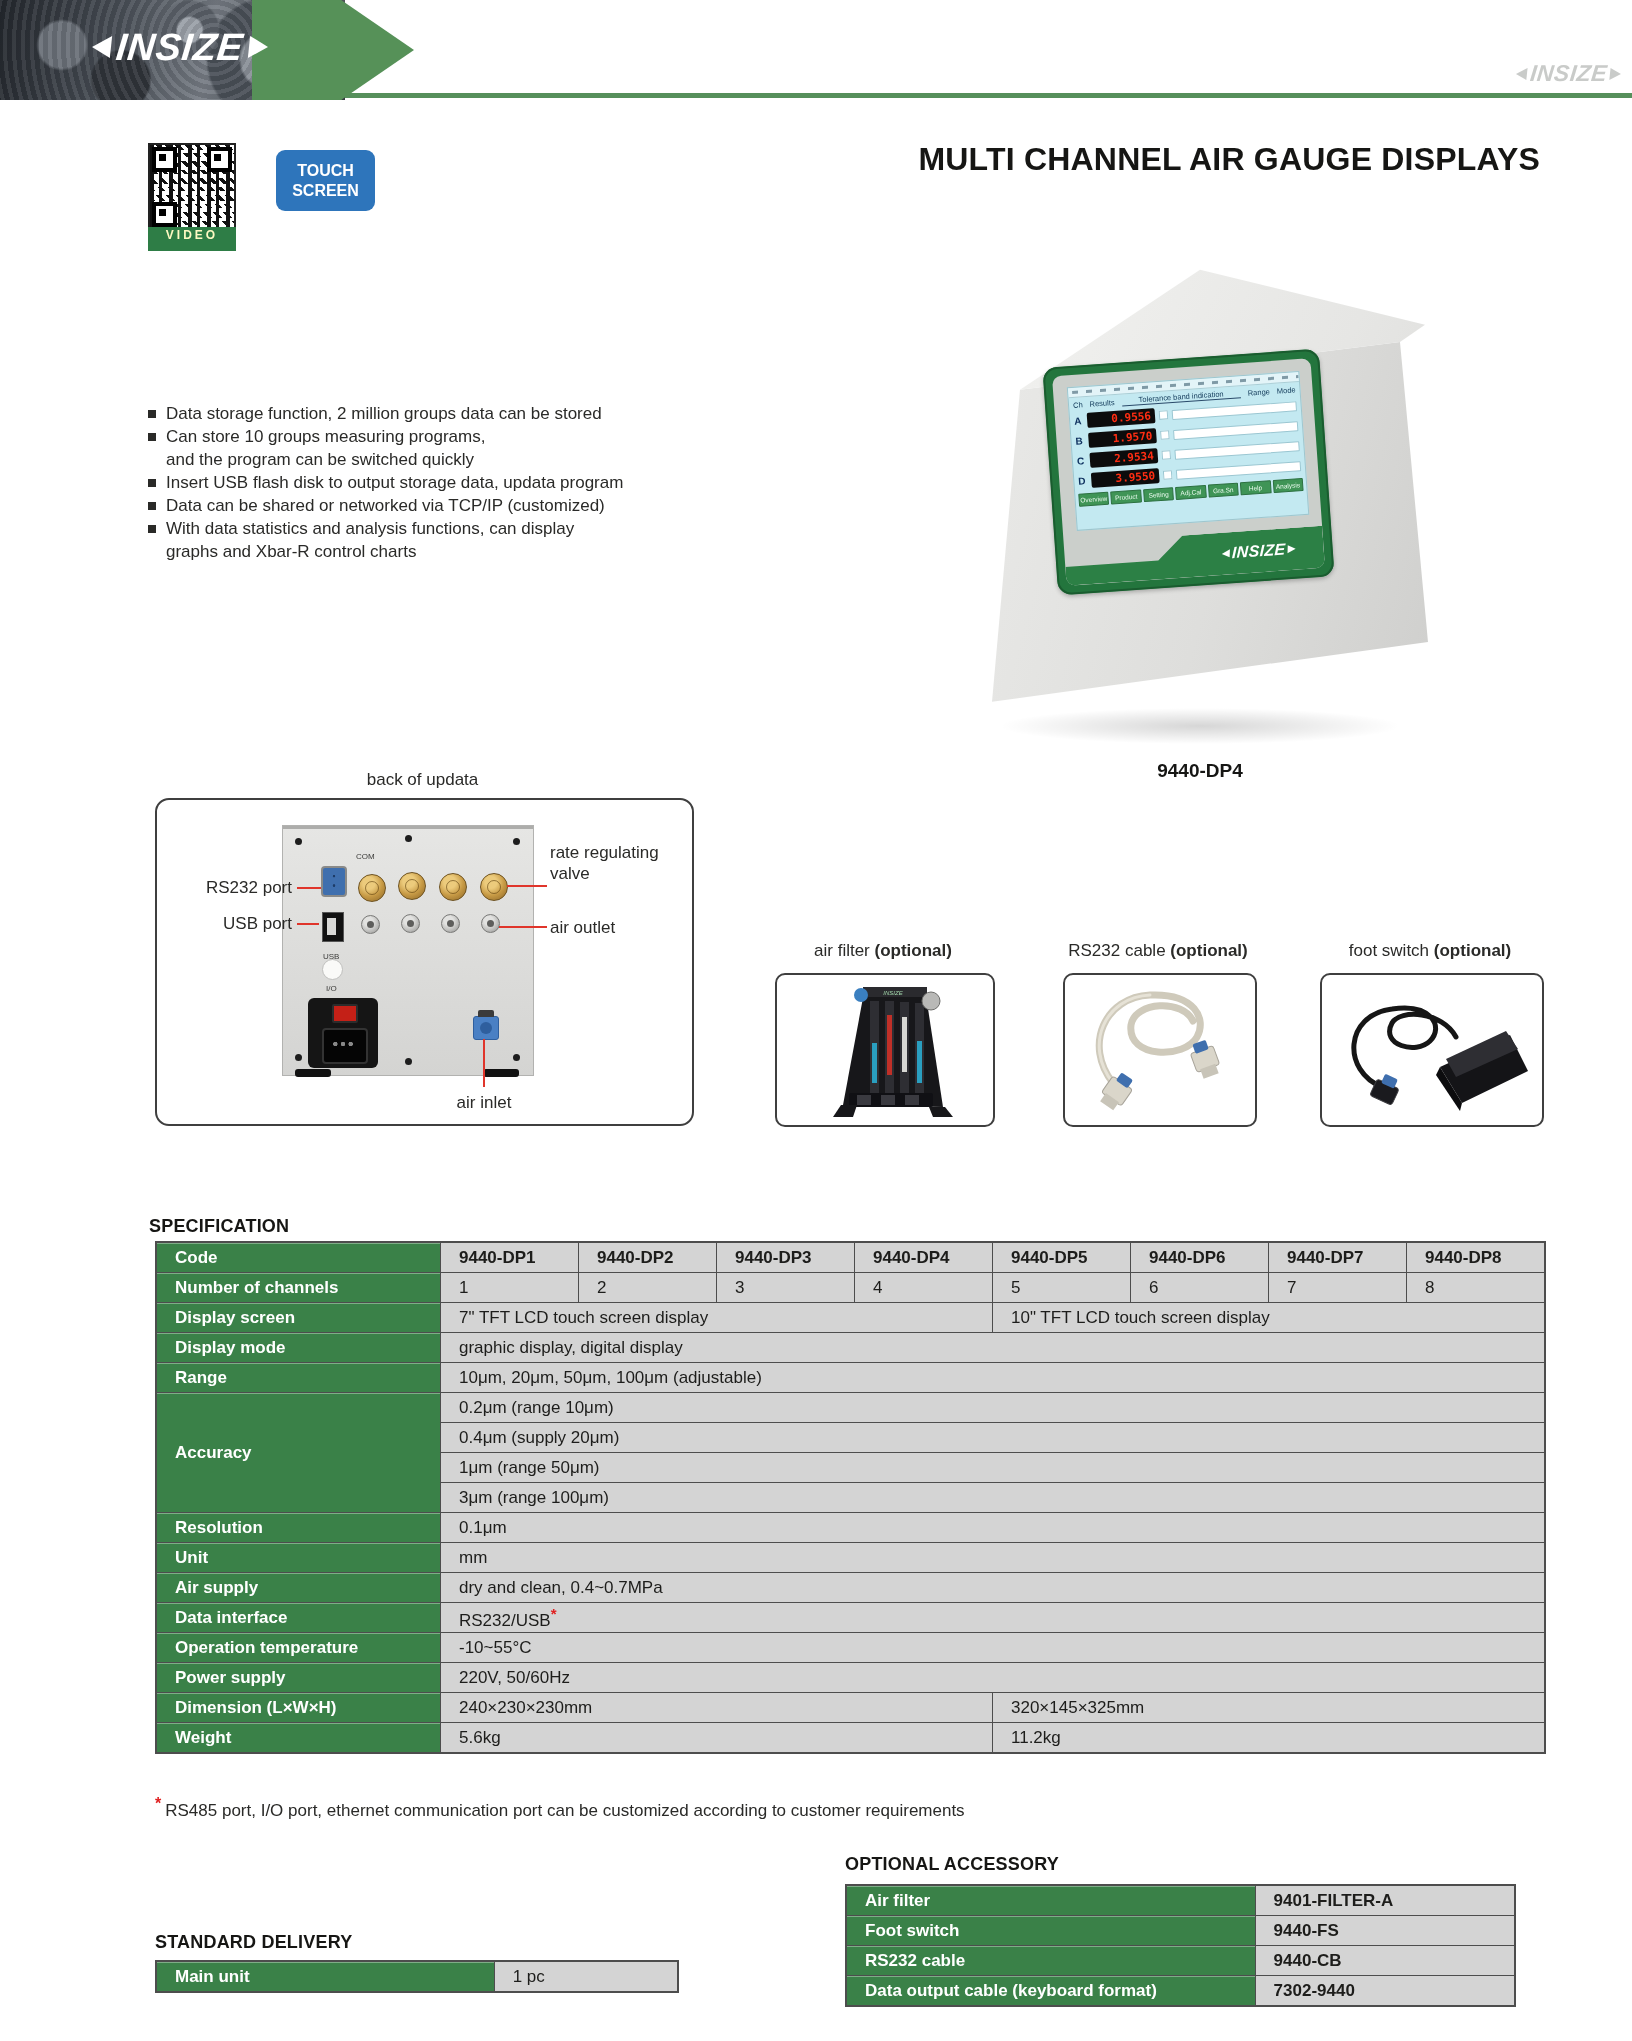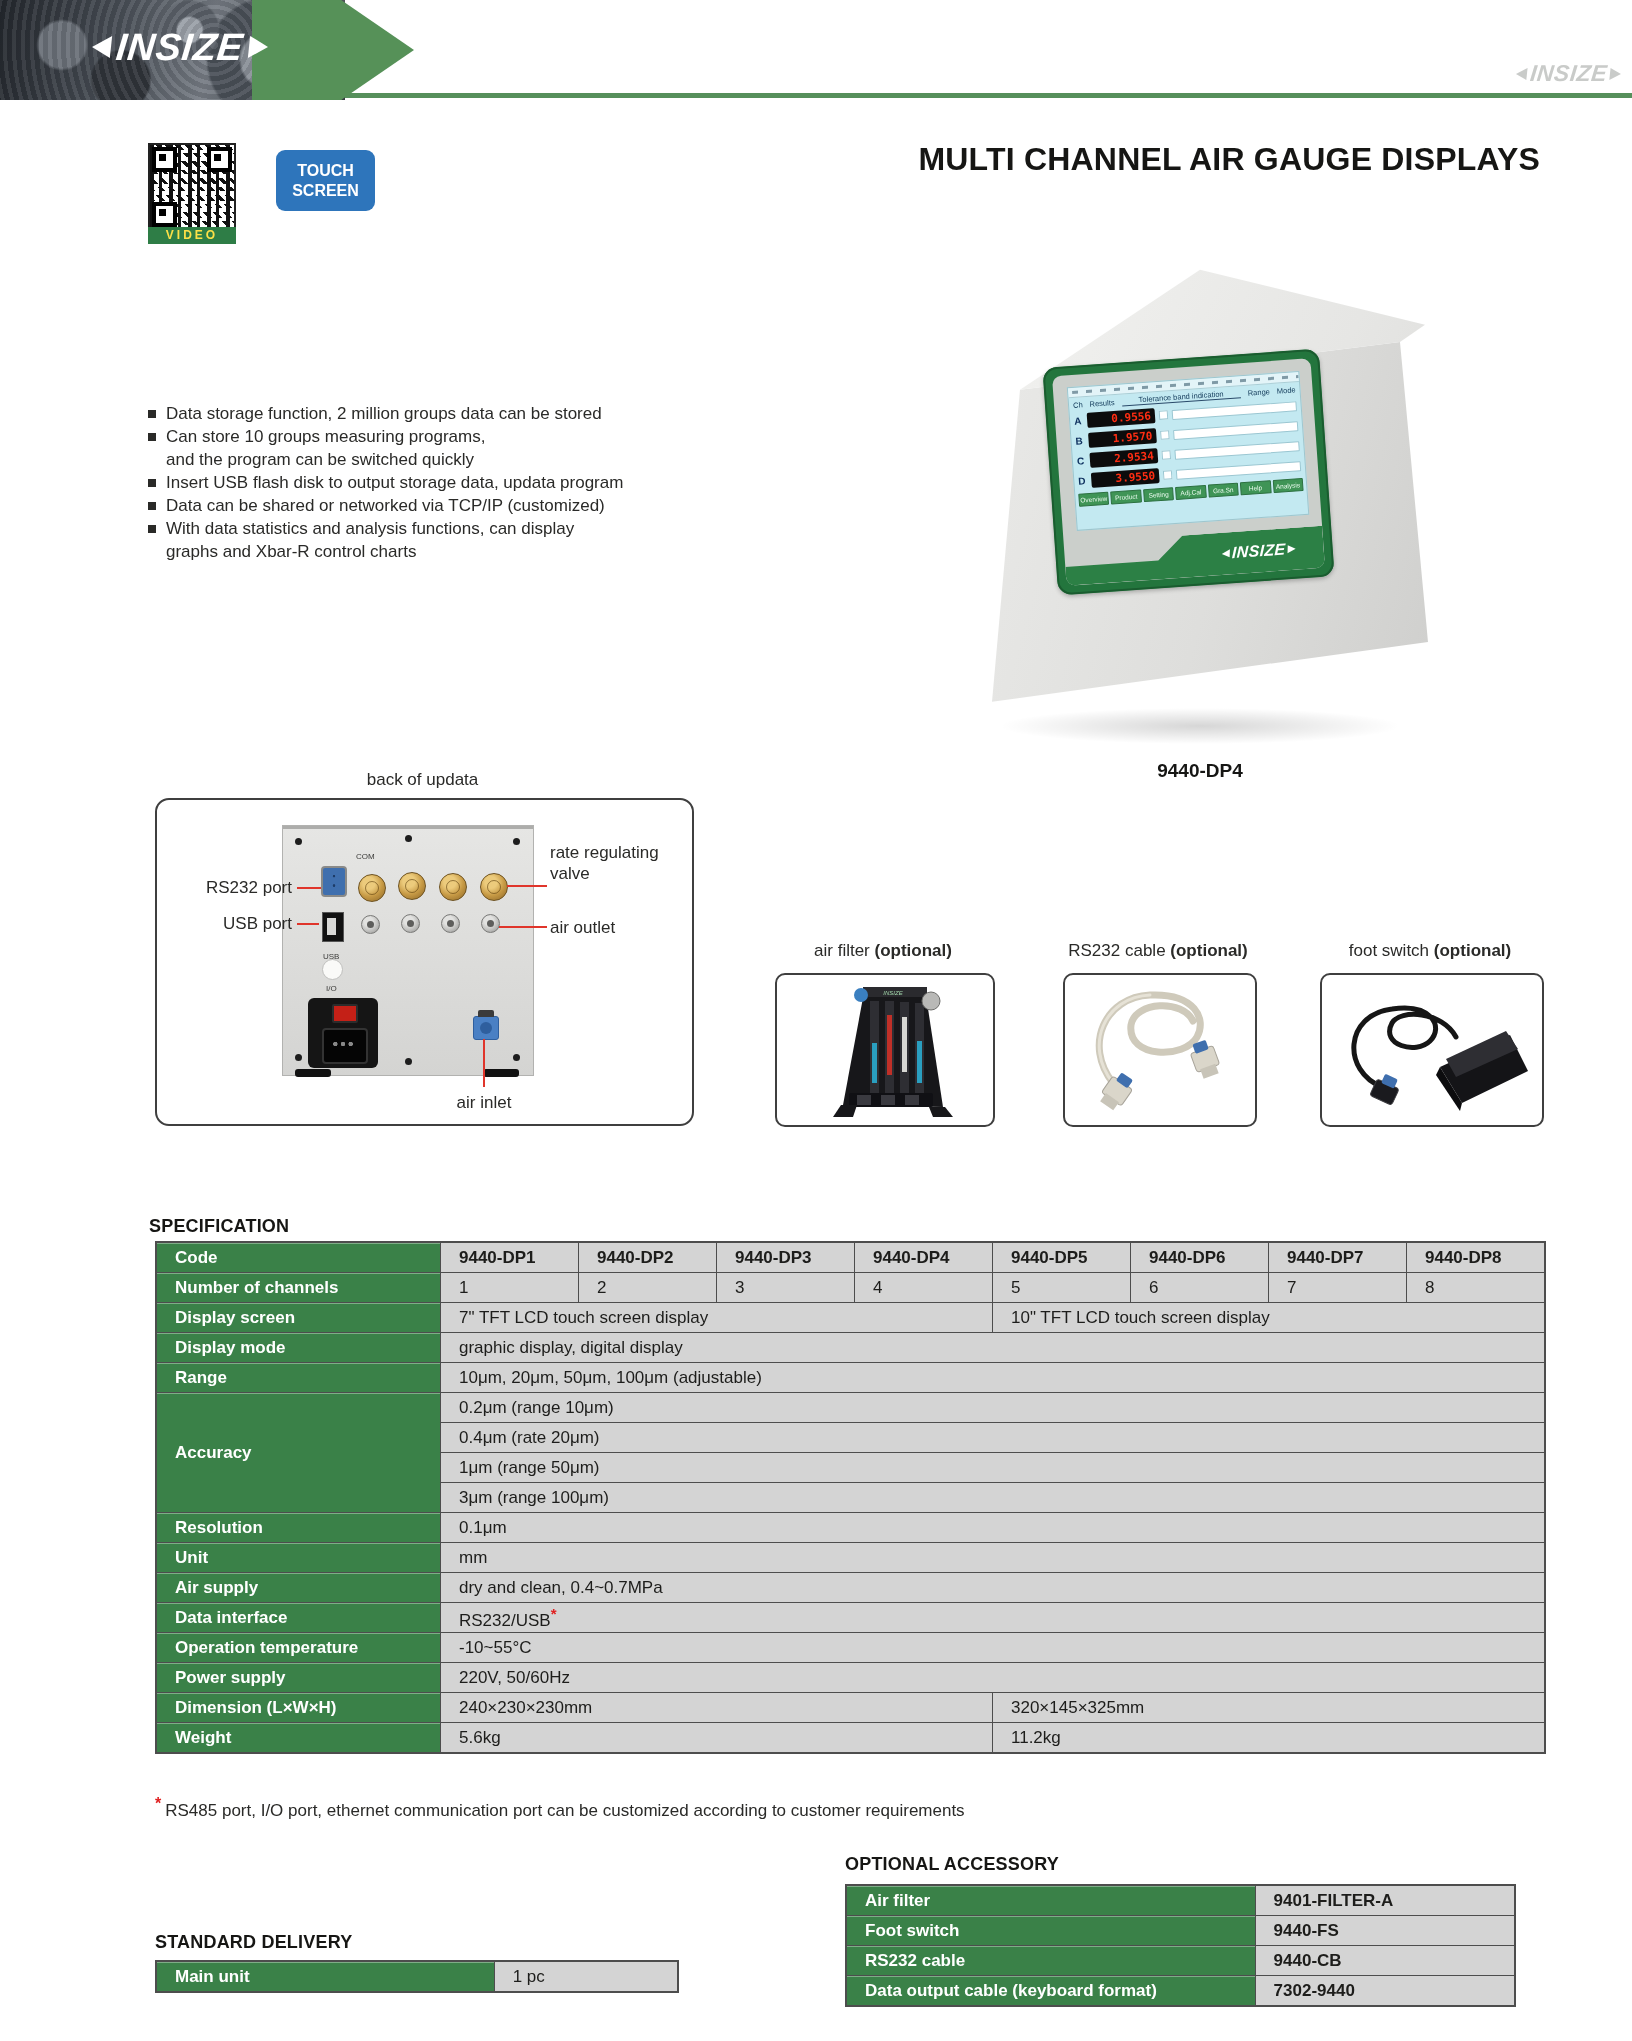--- a/index.html
+++ b/index.html
@@ -30,22 +30,22 @@
 
   
   .qr{position:absolute;left:148px;top:143px;width:84px;height:84px;background:#fff;border:2px solid #222;
       background-image:
         repeating-linear-gradient(90deg,#111 0 4px,transparent 4px 9px,#111 9px 12px,transparent 12px 19px),
         repeating-linear-gradient(0deg,#fff 0 4px,transparent 4px 8px,#fff 8px 11px,transparent 11px 17px),
         repeating-linear-gradient(45deg,#111 0 3px,#fff 3px 7px);}
   .qr .finder{position:absolute;width:17px;height:17px;border:4px solid #000;background:#fff;}
   .qr .finder::after{content:"";position:absolute;left:3px;top:3px;width:7px;height:7px;background:#000;}
   .qr .f1{left:2px;top:2px;} .qr .f2{right:2px;top:2px;} .qr .f3{left:2px;bottom:2px;}
-  .video-band{position:absolute;left:148px;top:227px;width:88px;height:17px;background:#2e7d46;
-      color:#fde047;font-weight:bold;font-size:12px;letter-spacing:3px;text-align:center;line-height:17px;}
+  .video-band{position:absolute;left:148px;top:227px;width:88px;height:24px;background:#2e7d46;
+      color:#fef9c3;font-weight:bold;font-size:12px;letter-spacing:3px;text-align:center;line-height:17px;}
   .badge{position:absolute;left:276px;top:150px;width:99px;height:61px;background:#2e75bb;border-radius:9px;
       color:#fff;font-weight:bold;font-size:16px;line-height:1.25;display:flex;flex-direction:column;
       align-items:center;justify-content:center;text-align:center;}
   .title{position:absolute;right:92px;top:141px;font-size:32px;font-weight:bold;color:#161614;letter-spacing:.2px;}
 
   
   .features{position:absolute;left:148px;top:402px;width:520px;font-size:17px;line-height:23px;color:#2a2a28;}
   .fline{display:flex;}
   .fline .bullet{width:8px;height:8px;background:#2a2a28;margin:8px 10px 0 0;flex:none;}
   .fline.cont .bullet{visibility:hidden;}
@@ -411,21 +411,21 @@
     </tr>
     <tr>
       <td class="lab">Range</td>
       <td class="val" colspan="8">10μm, 20μm, 50μm, 100μm (adjustable)</td>
     </tr>
     <tr>
       <td class="lab" rowspan="4">Accuracy</td>
       <td class="val" colspan="8">0.2μm (range 10μm)</td>
     </tr>
     <tr>
-          <td class="val" colspan="8">0.4μm (rate 20μm)</td>
+          <td class="val" colspan="8">0.4μm (supply 20μm)</td>
         </tr>
     <tr>
           <td class="val" colspan="8">1μm (range 50μm)</td>
         </tr>
     <tr>
           <td class="val" colspan="8">3μm (range 100μm)</td>
         </tr>
     <tr>
       <td class="lab">Resolution</td>
       <td class="val" colspan="8">0.1μm</td>

